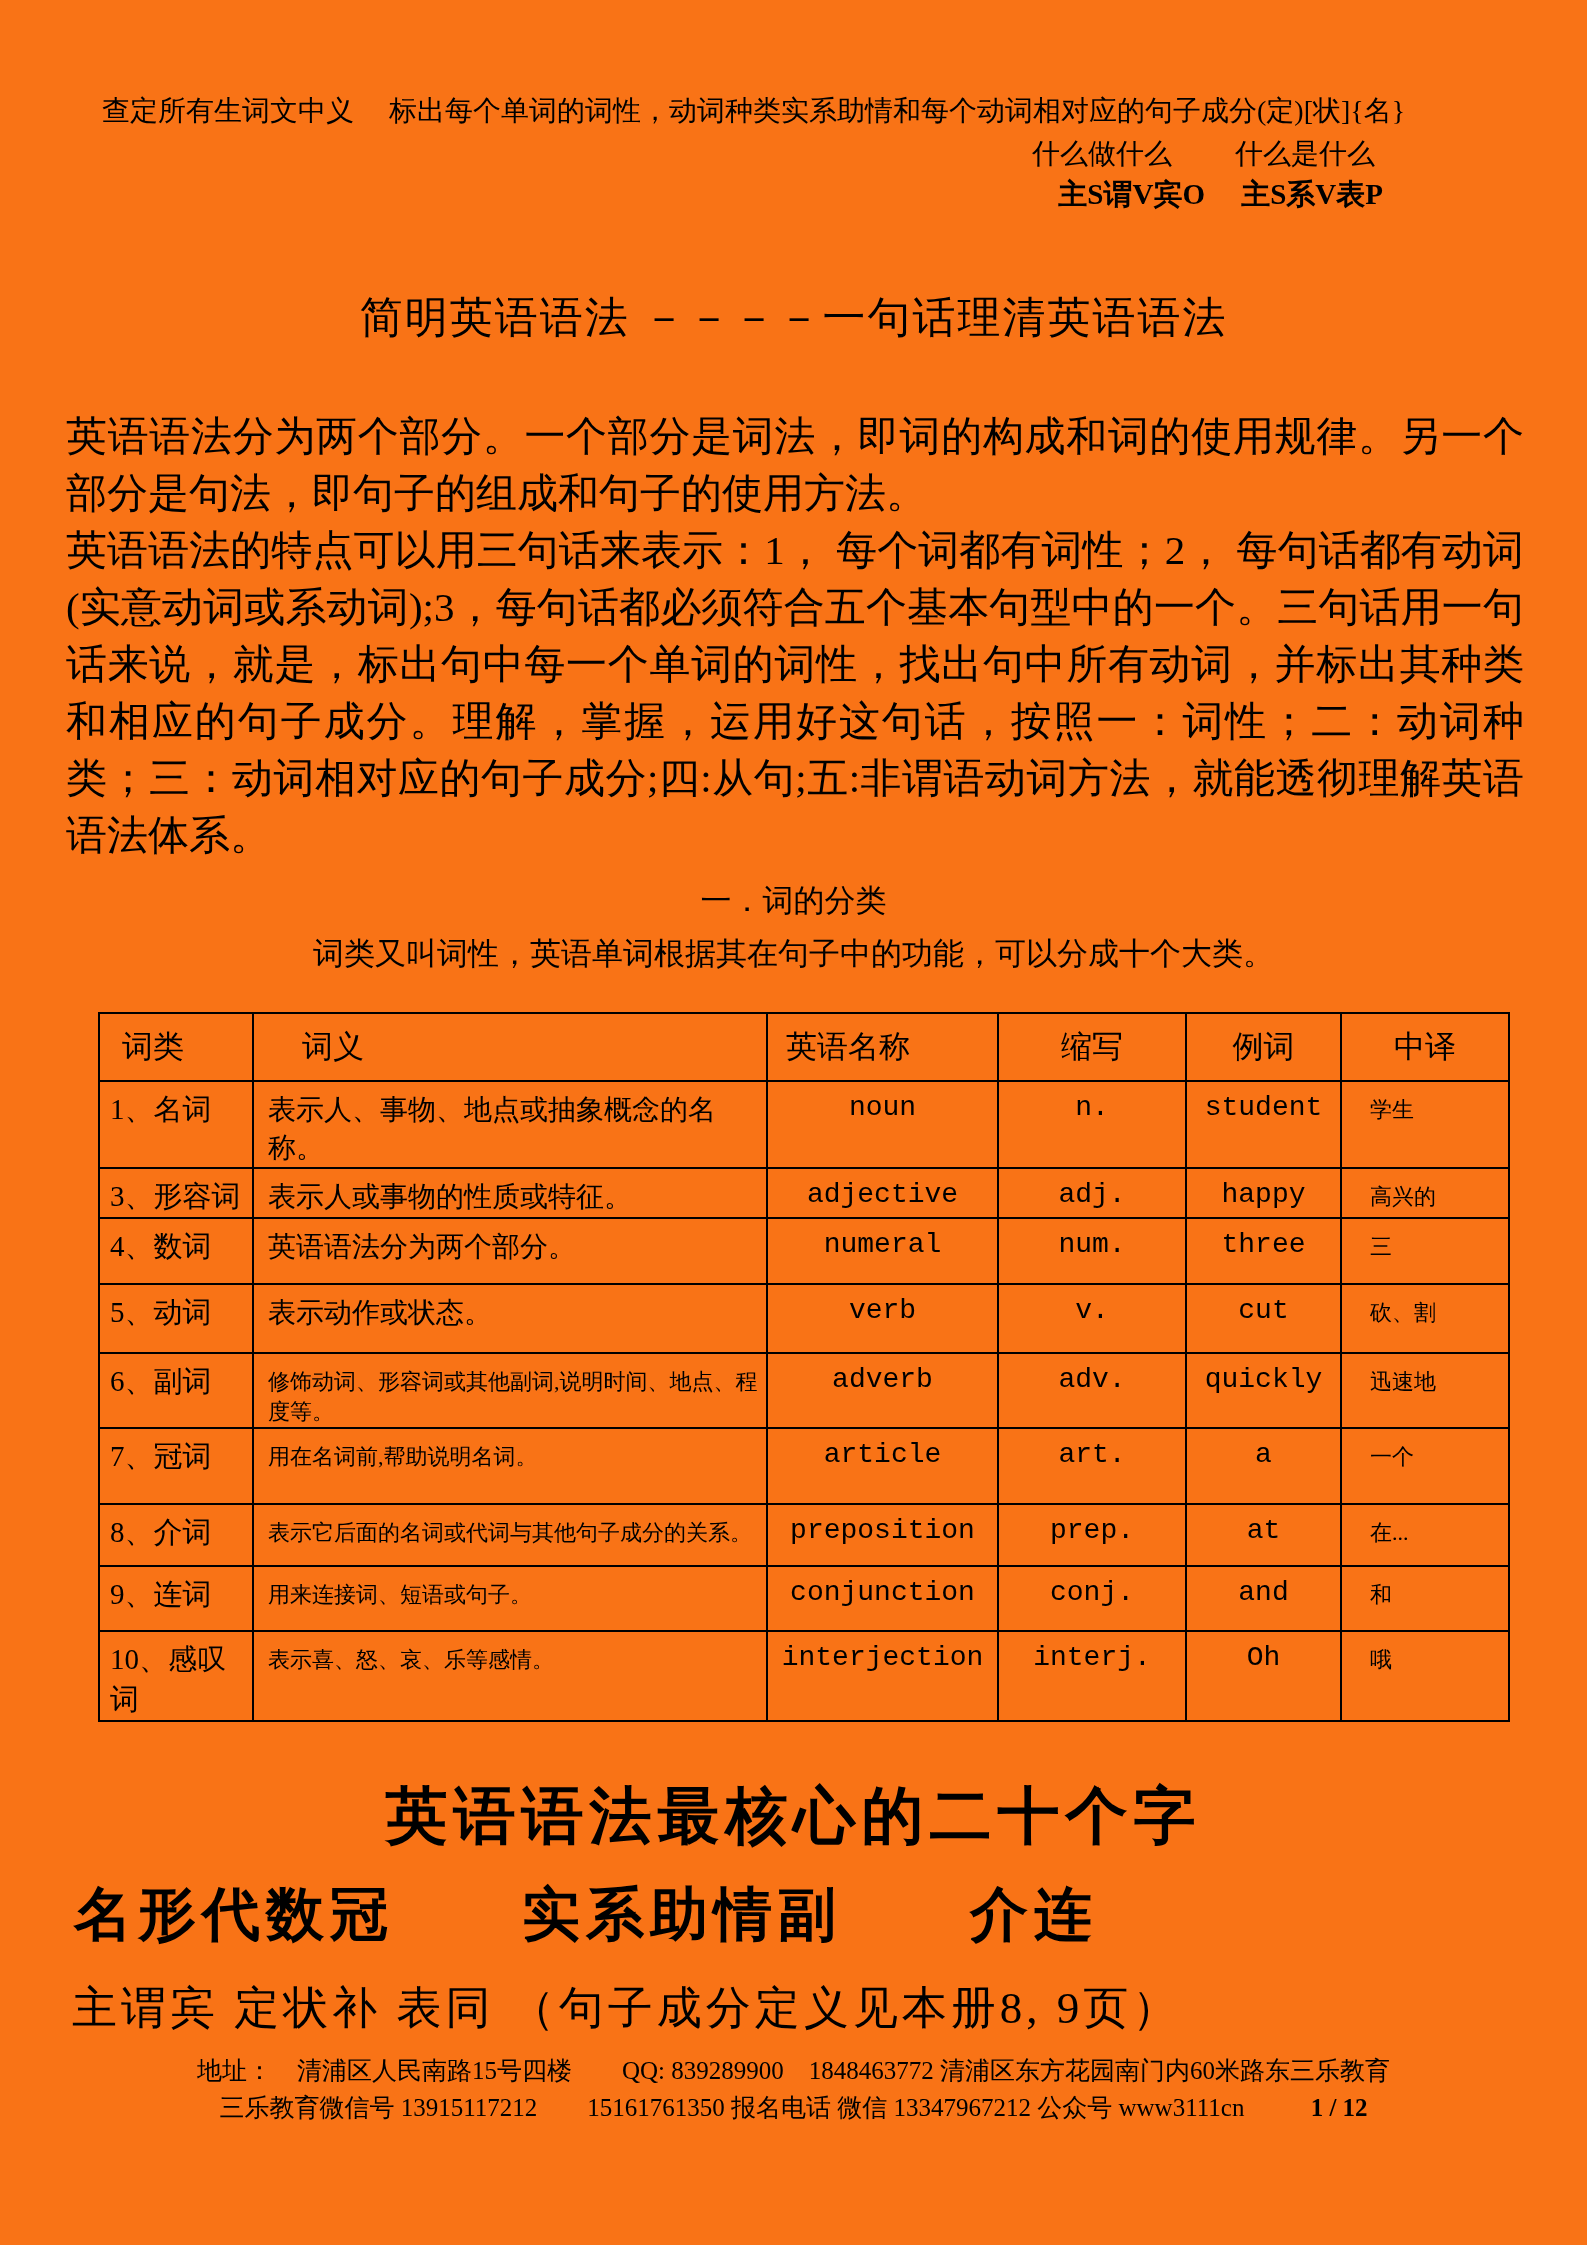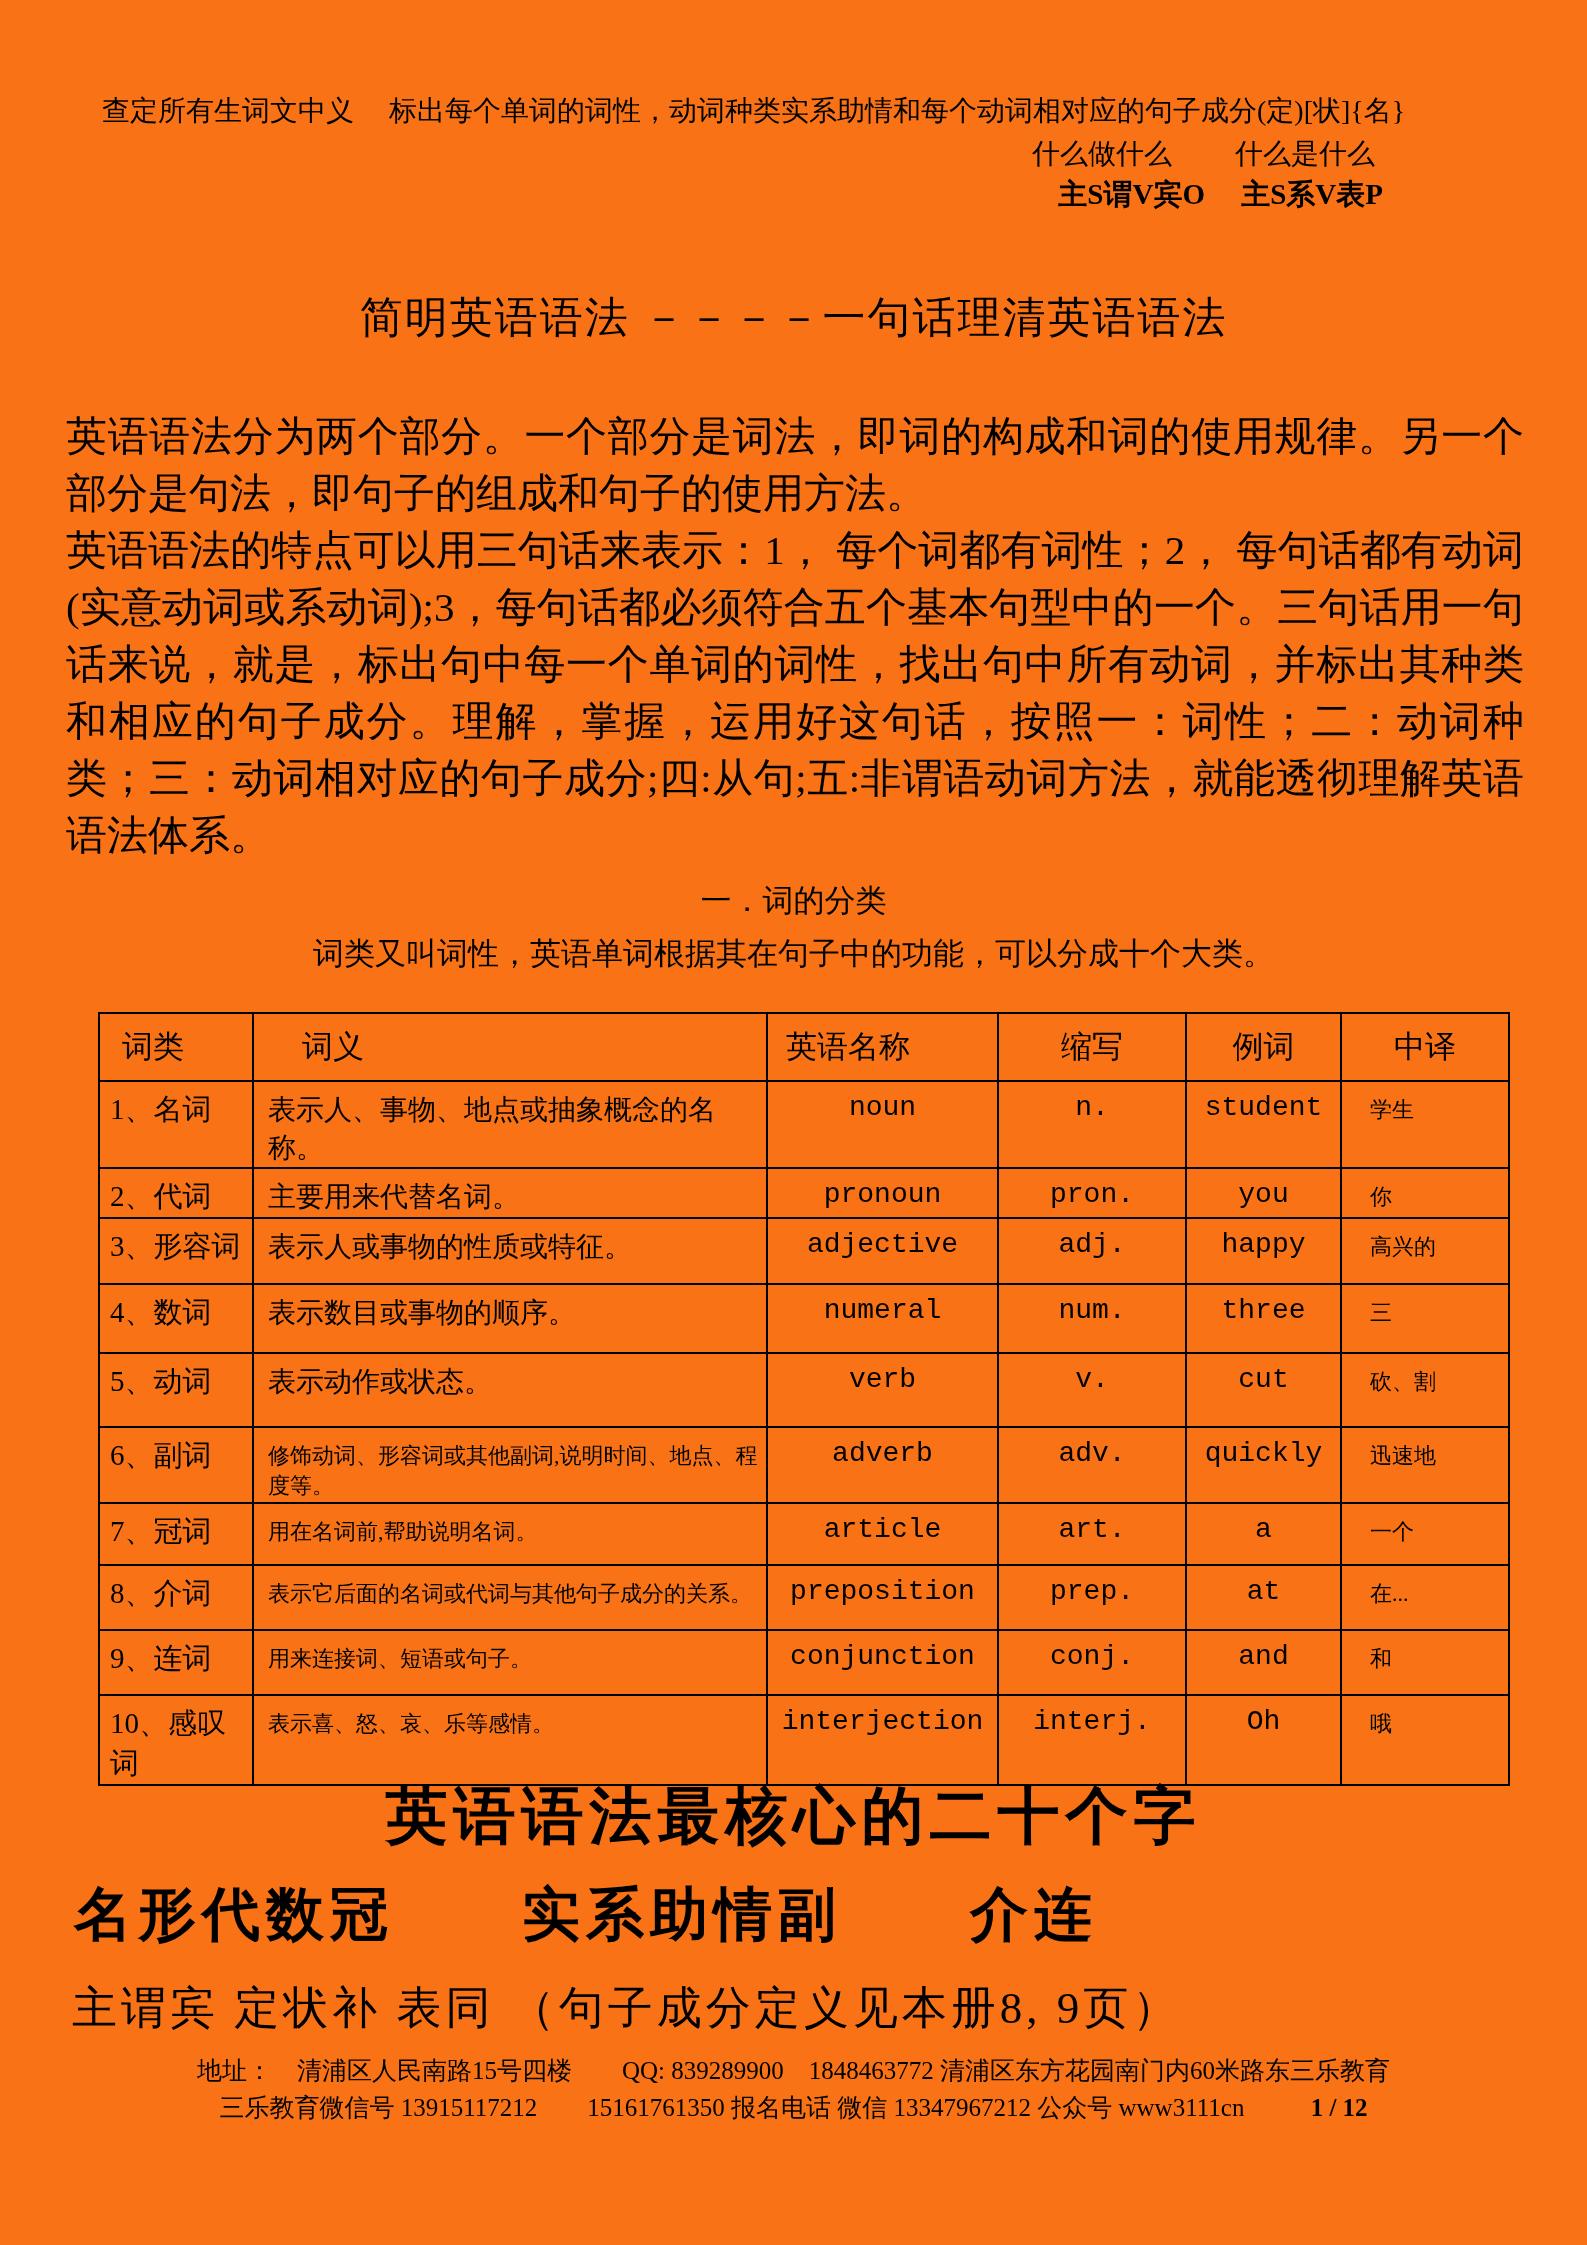--- a/index.html
+++ b/index.html
@@ -104,38 +104,30 @@
     <tbody id="pos-body">
         <tr>
           <td class="cat">1、名词</td>
           <td class="meaning">表示人、事物、地点或抽象概念的名称。</td>
           <td class="en">noun</td>
           <td class="en">n.</td>
           <td class="en">student</td>
           <td class="cn">学生</td>
         </tr>
         <tr>
-          <td class="cat">2、代词</td>
-          <td class="meaning">主要用来代替名词。</td>
-          <td class="en">pronoun</td>
-          <td class="en">pron.</td>
-          <td class="en">you</td>
-          <td class="cn">你</td>
-        </tr>
-        <tr>
           <td class="cat">3、形容词</td>
           <td class="meaning">表示人或事物的性质或特征。</td>
           <td class="en">adjective</td>
           <td class="en">adj.</td>
           <td class="en">happy</td>
           <td class="cn">高兴的</td>
         </tr>
         <tr>
           <td class="cat">4、数词</td>
-          <td class="meaning">表示数目或事物的顺序。</td>
+          <td class="meaning">英语语法分为两个部分。</td>
           <td class="en">numeral</td>
           <td class="en">num.</td>
           <td class="en">three</td>
           <td class="cn">三</td>
         </tr>
         <tr>
           <td class="cat">5、动词</td>
           <td class="meaning">表示动作或状态。</td>
           <td class="en">verb</td>
           <td class="en">v.</td>

